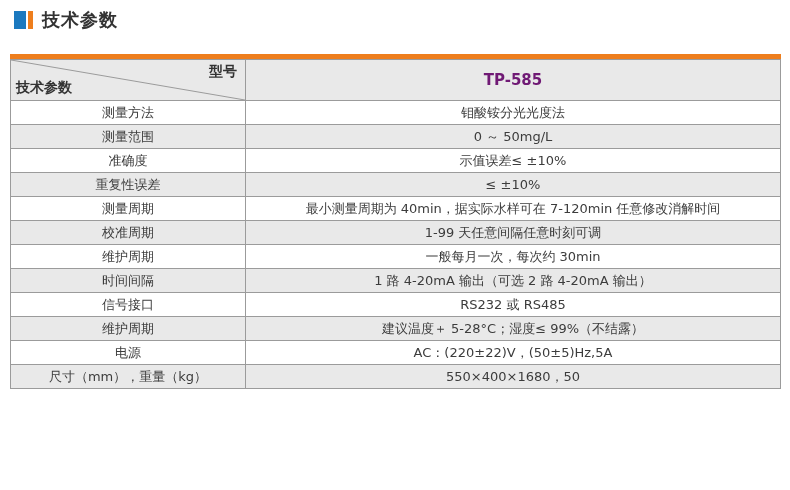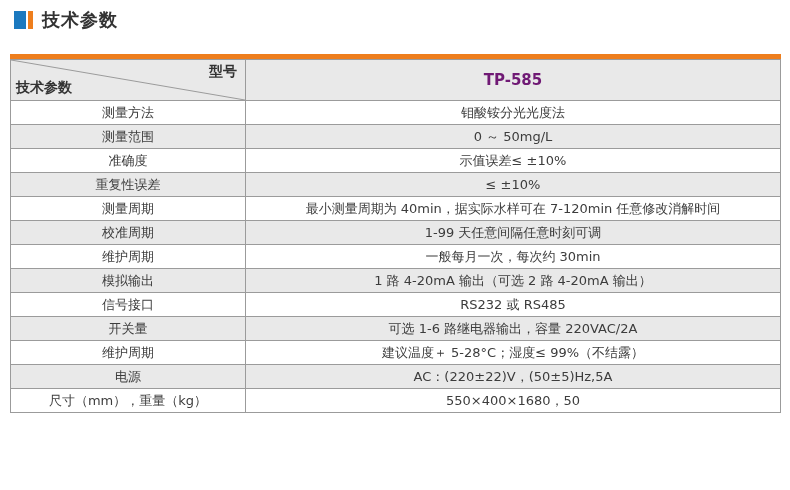--- a/index.html
+++ b/index.html
@@ -104,30 +104,26 @@
       </tr>
       <tr>
         <td class="spec-label col-label">校准周期</td>
         <td class="spec-value">1-99 天任意间隔任意时刻可调</td>
       </tr>
       <tr>
         <td class="spec-label col-label">维护周期</td>
         <td class="spec-value">一般每月一次，每次约 30min</td>
       </tr>
       <tr>
-        <td class="spec-label col-label">模拟输出</td>
+        <td class="spec-label col-label">时间间隔</td>
         <td class="spec-value">1 路 4-20mA 输出（可选 2 路 4-20mA 输出）</td>
       </tr>
       <tr>
         <td class="spec-label col-label">信号接口</td>
         <td class="spec-value">RS232 或 RS485</td>
-      </tr>
-      <tr>
-        <td class="spec-label col-label">开关量</td>
-        <td class="spec-value">可选 1-6 路继电器输出，容量 220VAC/2A</td>
       </tr>
       <tr>
         <td class="spec-label col-label">维护周期</td>
         <td class="spec-value">建议温度＋ 5-28°C；湿度≤ 99%（不结露）</td>
       </tr>
       <tr>
         <td class="spec-label col-label">电源</td>
         <td class="spec-value">AC：(220±22)V，(50±5)Hz,5A</td>
       </tr>
       <tr>

